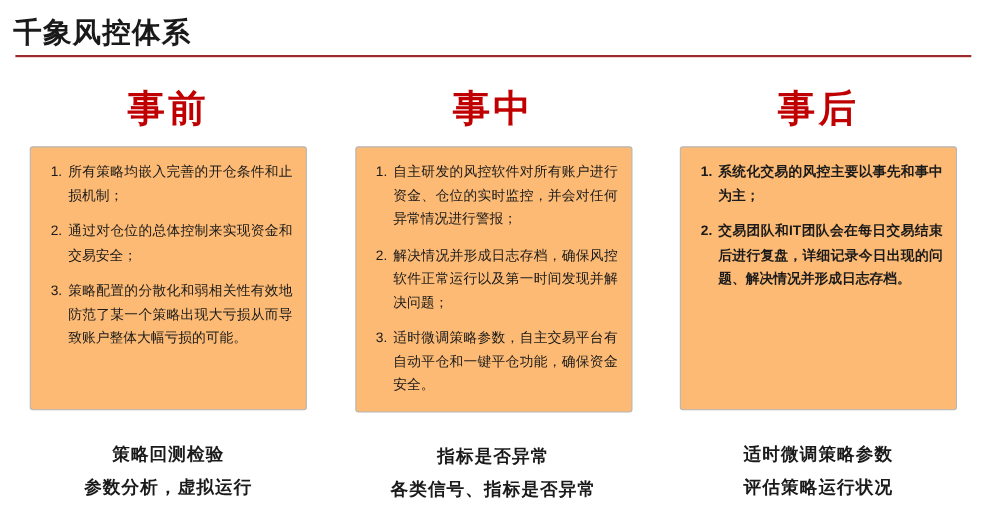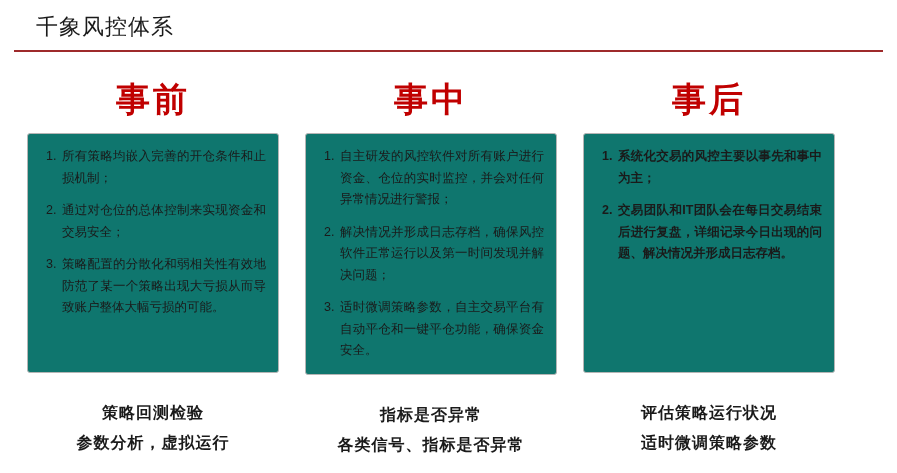--- a/index.html
+++ b/index.html
@@ -16,43 +16,44 @@
   }
   .page {
     position: relative;
     width: 897px;
     height: 473px;
     box-sizing: border-box;
   }
   
   .page-title {
     position: absolute;
-    left: 36px;
+    left: 12px;
     top: 12px;
-    font-size: 22px;
-    font-weight: normal;
+    font-size: 26px;
+    font-weight: bold;
     letter-spacing: 1px;
     color: #1a1a1a;
     white-space: nowrap;
   }
   .title-rule {
     position: absolute;
     left: 14px;
     top: 50px;
     width: 869px;
     height: 2px;
     background: #9e2a2b;
   }
   
   .columns {
     position: absolute;
     left: 0;
     top: 70px;
     width: 897px;
     display: flex;
+    justify-content: space-between;
     padding: 0 14px;
     box-sizing: border-box;
   }
   .column {
     width: 278px;
     display: flex;
     flex-direction: column;
     align-items: center;
   }
   .col-heading {
@@ -62,21 +63,21 @@
     letter-spacing: 3px;
     line-height: 1.15;
     margin: 10px 0 14px 0;
   }
   .card {
     width: 252px;
     min-height: 232px;
     box-sizing: border-box;
     border: 1px solid #b5b5b5;
     border-radius: 3px;
-    background: #0f766e;
+    background: #fdba74;
     padding: 12px 12px 12px 10px;
   }
   .card-mid { min-height: 232px; }
   ol.points {
     margin: 0;
     padding-left: 22px;
     list-style-type: decimal;
   }
   ol.points li {
     font-size: 12.5px;
@@ -149,19 +150,19 @@
 
     <div class="column col-3">
       <div class="col-heading">事后</div>
       <div class="card">
         <ol class="points">
           <li>系统化交易的风控主要以事先和事中为主；</li>
           <li>交易团队和IT团队会在每日交易结束后进行复盘，详细记录今日出现的问题、解决情况并形成日志存档。</li>
         </ol>
       </div>
       <div class="footers">
+        <div class="footer-line">适时微调策略参数</div>
         <div class="footer-line">评估策略运行状况</div>
-        <div class="footer-line">适时微调策略参数</div>
       </div>
     </div>
 
   </div>
 </div>
 
 </body></html>

